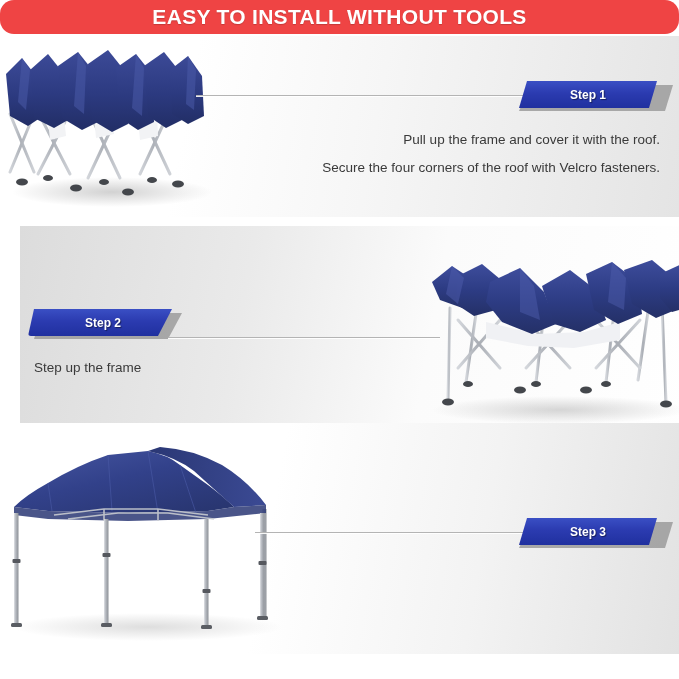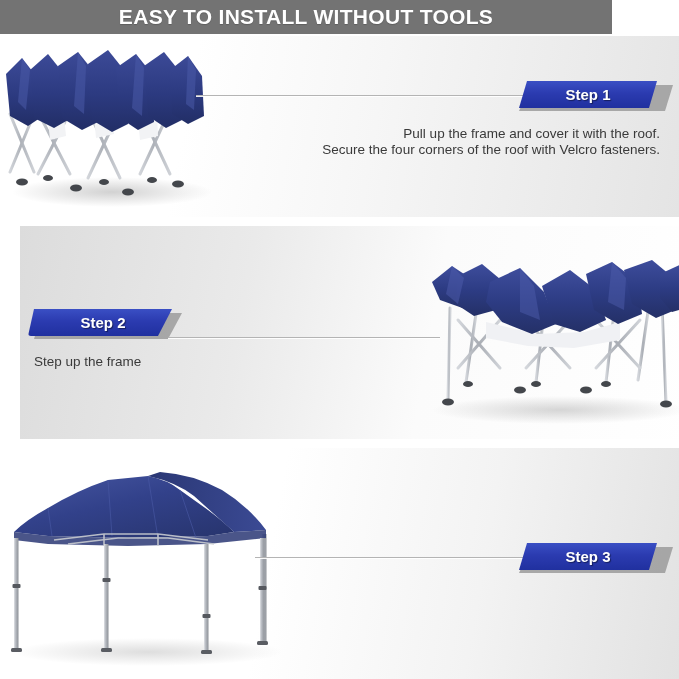--- a/index.html
+++ b/index.html
@@ -19,26 +19,27 @@
     height: 679px;
     background: #ffffff;
     overflow: hidden;
   }
 
   
   .header-bar {
     position: absolute;
     left: 0;
     top: 0;
-    width: 612px;
+    width: 679px;
     height: 34px;
-    background: #737373;
+    background: #ef4444;
     display: flex;
     align-items: center;
     justify-content: center;
+    border-radius: 14px;
   }
   .header-title {
     color: #ffffff;
     font-size: 21px;
     font-weight: bold;
     letter-spacing: 0.3px;
     font-family: "Liberation Sans", sans-serif;
     text-shadow: 0 1px 1px rgba(0,0,0,0.18);
     white-space: nowrap;
   }
@@ -55,21 +56,21 @@
     height: 181px;
     background: linear-gradient(100deg, #ffffff 0%, #ffffff 28%, #f6f6f6 55%, #e4e4e4 100%);
   }
   .section-2 {
     top: 226px;
     height: 213px;
     background: linear-gradient(100deg, #dcdcdc 0%, #eaeaea 33%, #fbfbfb 60%, #ffffff 100%);
     margin-left: 20px;
   }
   .section-3 {
-    top: 448px;
+    top: 423px;
     height: 231px;
     background: linear-gradient(100deg, #ffffff 0%, #ffffff 40%, #f3f3f3 70%, #e2e2e2 100%);
   }
 
   
   .badge-wrap {
     position: absolute;
     width: 160px;
     height: 30px;
   }
@@ -91,21 +92,21 @@
     height: 27px;
     background: linear-gradient(180deg, #3a4fc4 0%, #2b3bb0 45%, #20309f 100%);
     clip-path: polygon(14px 0, 144px 0, 136px 100%, 6px 100%);
     border-radius: 3px;
     display: flex;
     align-items: center;
     justify-content: center;
   }
   .badge-label {
     color: #ffffff;
-    font-size: 15px;
+    font-size: 12px;
     font-weight: bold;
     font-family: "Liberation Sans", sans-serif;
     text-shadow: 1px 1px 1px rgba(0,0,0,0.45);
     white-space: nowrap;
   }
 
   
   .badge-wrap.left .badge-shadow {
     clip-path: polygon(8px 0, 148px 0, 134px 100%, 0 100%);
   }
@@ -119,21 +120,21 @@
     height: 1px;
     background: #b4b4b4;
     box-shadow: 0 1px 0 rgba(255,255,255,0.9);
   }
 
   
   .step-desc {
     position: absolute;
     color: #3a3a3a;
     font-size: 13.5px;
-    line-height: 16px;
+    line-height: 28px;
     font-family: "Liberation Sans", sans-serif;
     white-space: pre-line;
   }
   .step-desc.right { text-align: right; }
   .step-desc.left  { text-align: left; }
 
   
   .illus {
     position: absolute;
   }

